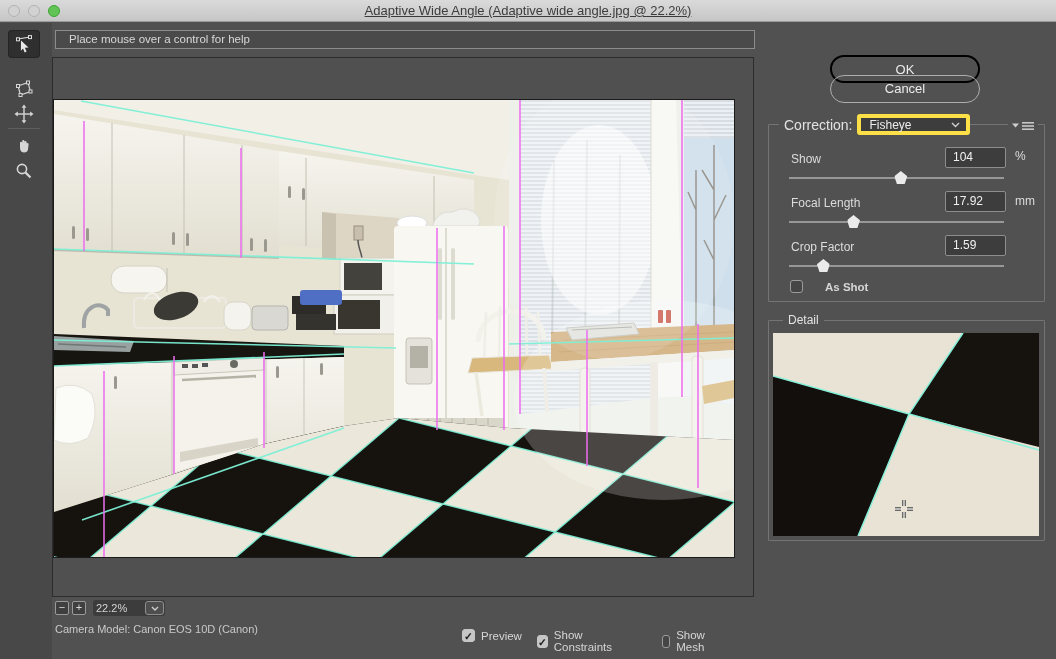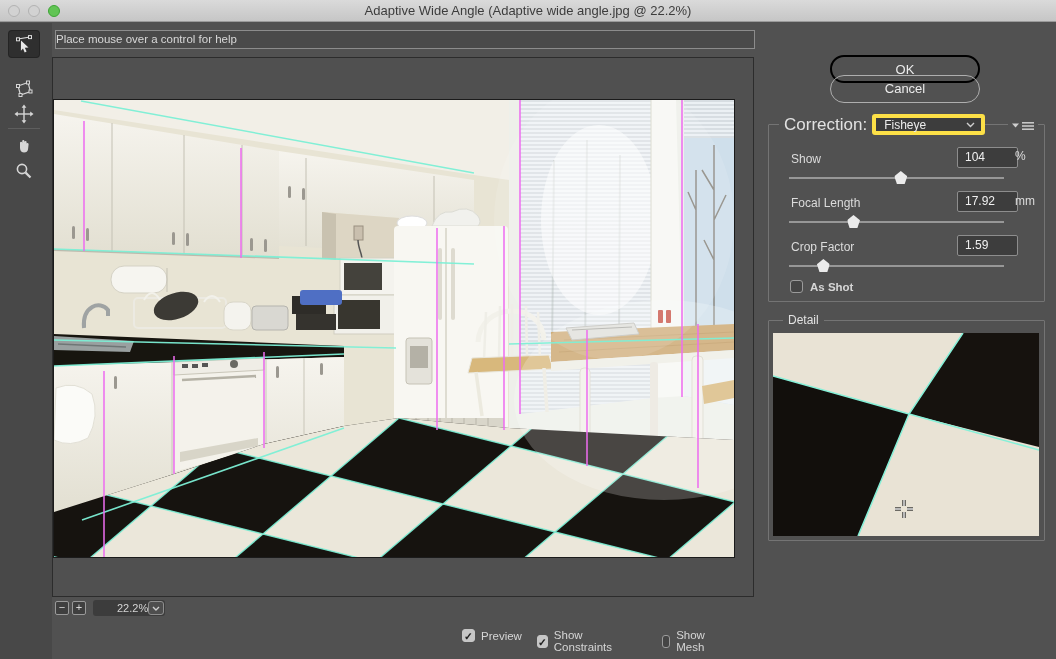--- a/index.html
+++ b/index.html
@@ -7,47 +7,47 @@
   body { font-family:"Liberation Sans", sans-serif; background:#515151; position:relative; }
 
   
   .titlebar { position:absolute; left:0; top:0; width:1056px; height:22px;
     background:linear-gradient(#dadada,#c6c6c6); border-bottom:1px solid #9a9a9a;
     display:flex; align-items:center; }
   .traffic { position:absolute; left:8px; top:5px; display:flex; gap:8px; }
   .tl { width:12px; height:12px; border-radius:50%; }
   .tl-dim { background:#d2d2d2; border:1px solid #b2b2b2; }
   .tl-green { background:#61c454; border:1px solid #3da535; }
-  .win-title { width:100%; text-align:center; font-size:13px; color:#3c3c3c; }
+  .win-title { width:100%; text-align:center; font-size:13px; color:#3c3c3c;text-decoration:underline; }
 
   
   .toolbar { position:absolute; left:0; top:23px; width:52px; height:636px; background:#484848; }
   .tool { position:absolute; left:9px; width:30px; height:26px; display:flex; align-items:center;
     justify-content:center; border-radius:3px; }
   .tool[data-selected="true"] { background:#2f2f2f; box-shadow:0 0 0 1px #242424; }
   .tool svg { display:block; }
   .tool-divider { position:absolute; left:8px; width:32px; border-top:1px solid #5e5e5e; }
 
   
   .help-bar { position:absolute; left:55px; top:30px; width:700px; height:19px;
     border:1px solid #8c8c8c; background:#4a4a4a; color:#d8d8d8; font-size:11.5px;
-    line-height:17px; padding-left:0; }
+    line-height:17px; padding-left:13px; }
 
   
   .preview-wrap { position:absolute; left:52px; top:57px; width:702px; height:540px;
     background:#505050; border:1px solid #2c2c2c; }
   .kitchen-svg { position:absolute; left:1px; top:42px; outline:1px solid #1b1b1b; }
 
   
   .zoom-row { position:absolute; left:55px; top:600px; height:16px; display:flex; align-items:center; }
   .zbtn { width:14px; height:14px; background:#3f3f3f; border:1px solid #9a9a9a; border-radius:2px;
     color:#d9d9d9; font-size:11px; line-height:11px; text-align:center; margin-right:3px; }
   .zoom-select { margin-left:4px; width:72px; height:16px; background:#3c3c3c; border-radius:3px;
     color:#d4d4d4; font-size:11px; display:flex; align-items:center; position:relative; }
-  .zoom-select .zval { padding-left:24px; flex:1; }
+  .zoom-select .zval { padding-left:3px; flex:1; }
   .zoom-select .zchev { width:19px; height:14px; margin-right:1px; background:#4e4e4e;
     border:1px solid #8e8e8e; border-radius:3px; display:flex; align-items:center; justify-content:center; }
 
   
   .status { position:absolute; left:55px; top:622px; font-size:11px; color:#c9c9c9; line-height:15px; }
   .viewopts { position:absolute; left:0; top:0; }
   .cbrow { position:absolute; display:flex; align-items:center; gap:6px; }
   .cb { width:13px; height:13px; border-radius:3px; border:1px solid #9b9b9b; background:#454545;
     font-size:10.5px; line-height:12px; text-align:center; color:#222; font-weight:bold; }
   .cb .check { display:none; }
@@ -58,40 +58,40 @@
   
   .btn { position:absolute; left:830px; width:150px; height:28px; border-radius:14px;
     background:transparent; color:#ececec; font-size:13px; text-align:center; line-height:26px; }
   .btn-ok { top:39px; border:2px solid #000000; font-weight:normal;margin-top:16px; }
   .btn-cancel { top:75px; border:1.5px solid #aeaeae; }
 
   .fieldset { position:absolute; left:768px; width:277px; border:1px solid #747474; border-radius:1px; }
   .fs-correction { top:124px; height:178px; }
   .fs-detail { top:320px; height:221px; }
   .legend-row { position:absolute; top:-11px; left:10px; display:flex; align-items:center; }
-  .legend-label { background:#515151; padding:0 5px; font-size:17px; color:#e2e2e2; }
+  .legend-label { background:#515151; padding:0 5px; font-size:14px; color:#e2e2e2; }
   .detail-legend { position:absolute; top:-8px; left:14px; background:#515151; padding:0 5px;
     font-size:12px; color:#e2e2e2; }
   .dropdown { width:113px; height:21px; background:#3d3d3d; border:4px solid #fde047; border-radius:3px;
     display:flex; align-items:center; color:#ececec; font-size:12px; }
   .dropdown .dval { flex:1; padding-left:8px; }
   .dropdown svg { margin-right:6px; }
   .flyout { position:absolute; top:-7px; right:6px; background:#515151; padding:0 3px; }
 
   .f-label { position:absolute; left:22px; font-size:12px; color:#dcdcdc; }
   .f-input { position:absolute; left:176px; width:61px; height:21px; background:#3d3d3d;
     border:1px solid #8d8d8d; border-radius:2px; color:#f0f0f0; font-size:12px;
-    line-height:19px; padding-left:7px;margin-left:12px; }
+    line-height:19px; padding-left:7px; }
   .f-unit { position:absolute; left:246px; font-size:12px; color:#dcdcdc; }
   .slider { position:absolute; left:20px; width:215px; height:14px; }
   .slider .track { position:absolute; left:0; right:0; top:7px; height:2px; background:#979797; }
   .slider .thumb { position:absolute; top:1px; width:13px; height:13px; background:#ebebeb;
     transform:translateX(-50%);
     clip-path:polygon(50% 0, 100% 40%, 80% 100%, 20% 100%, 0 40%); }
-  .asshot { position:absolute; left:21px; top:155px; display:flex; align-items:center; gap:7px; }
+  .asshot { position:absolute; left:21px; top:155px; display:flex; align-items:center; gap:22px; }
 
   .detail-img { position:absolute; left:4px; top:12px; }
 </style>
 </head>
 <body>
 
 <div class="titlebar">
   <div class="traffic">
     <span class="tl tl-dim"></span>
     <span class="tl tl-dim"></span>
@@ -394,20 +394,21 @@
     <span class="zval">22.2%</span>
     <span class="zchev">
       <svg width="8" height="5" viewBox="0 0 8 5">
           <polyline points="1,1 4,4 7,1" fill="none" stroke="#cfcfcf" stroke-width="1.4"></polyline>
         </svg>
     </span>
   </div>
 </div>
 
 <div class="status">
+  <div>Camera Model: Canon EOS 10D (Canon)</div>
 </div>
 
 <div class="viewopts">
   <div class="cbrow" style="left:462px; top:629px">
     <span class="cb" data-checked="true">
         <span class="check">✓</span>
       </span>
     <span class="cblabel">Preview</span>
   </div>
   <div class="cbrow" style="left:537px; top:629px">

